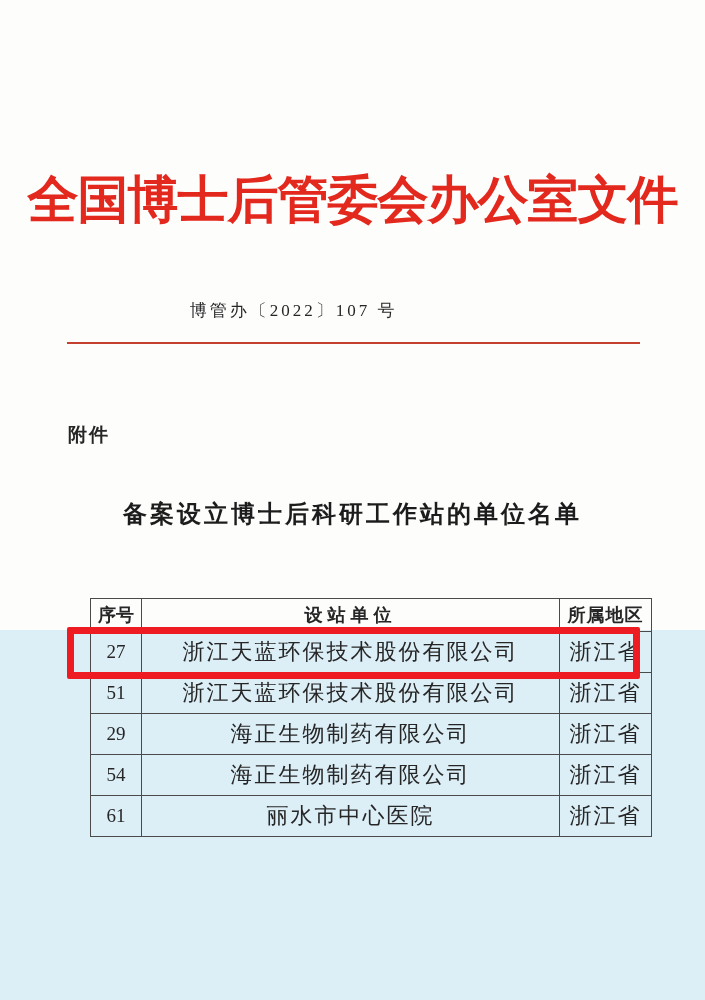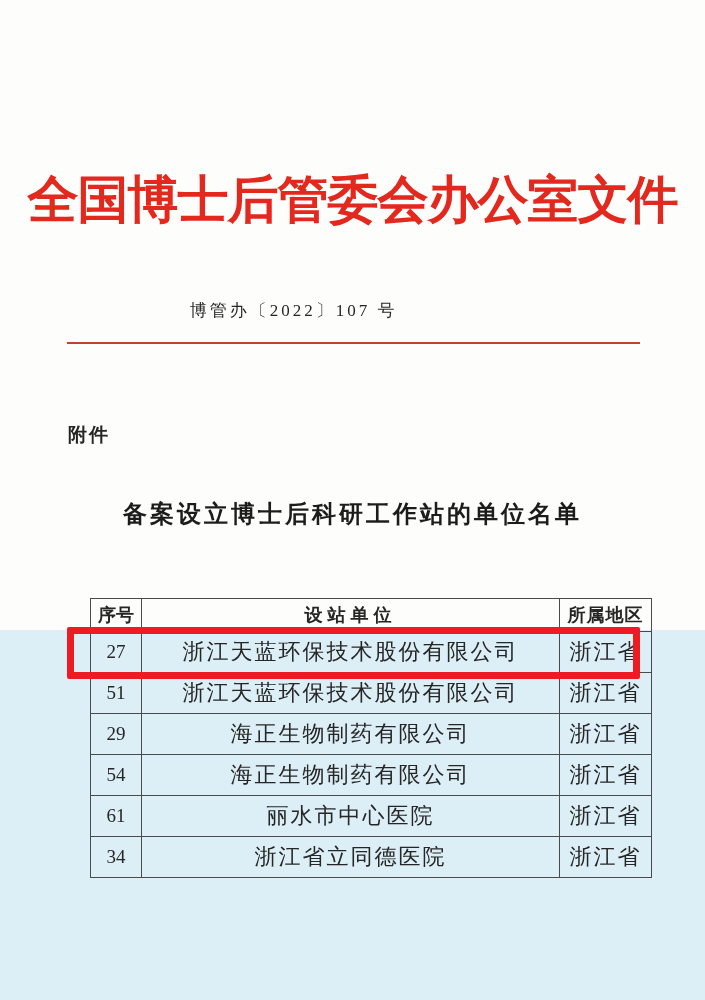--- a/index.html
+++ b/index.html
@@ -178,23 +178,18 @@
         <tr>
       <td class="cell-no">54</td>
       <td class="cell-unit">海正生物制药有限公司</td>
       <td class="cell-region">浙江省</td>
     </tr>
         <tr>
       <td class="cell-no">61</td>
       <td class="cell-unit">丽水市中心医院</td>
       <td class="cell-region">浙江省</td>
     </tr>
-        <tr>
-      <td class="cell-no">34</td>
-      <td class="cell-unit">浙江省立同德医院</td>
-      <td class="cell-region">浙江省</td>
-    </tr>
       </tbody>
   </table>
 
   <div class="highlight-box"></div>
 
 </div>
 
 </body></html>

